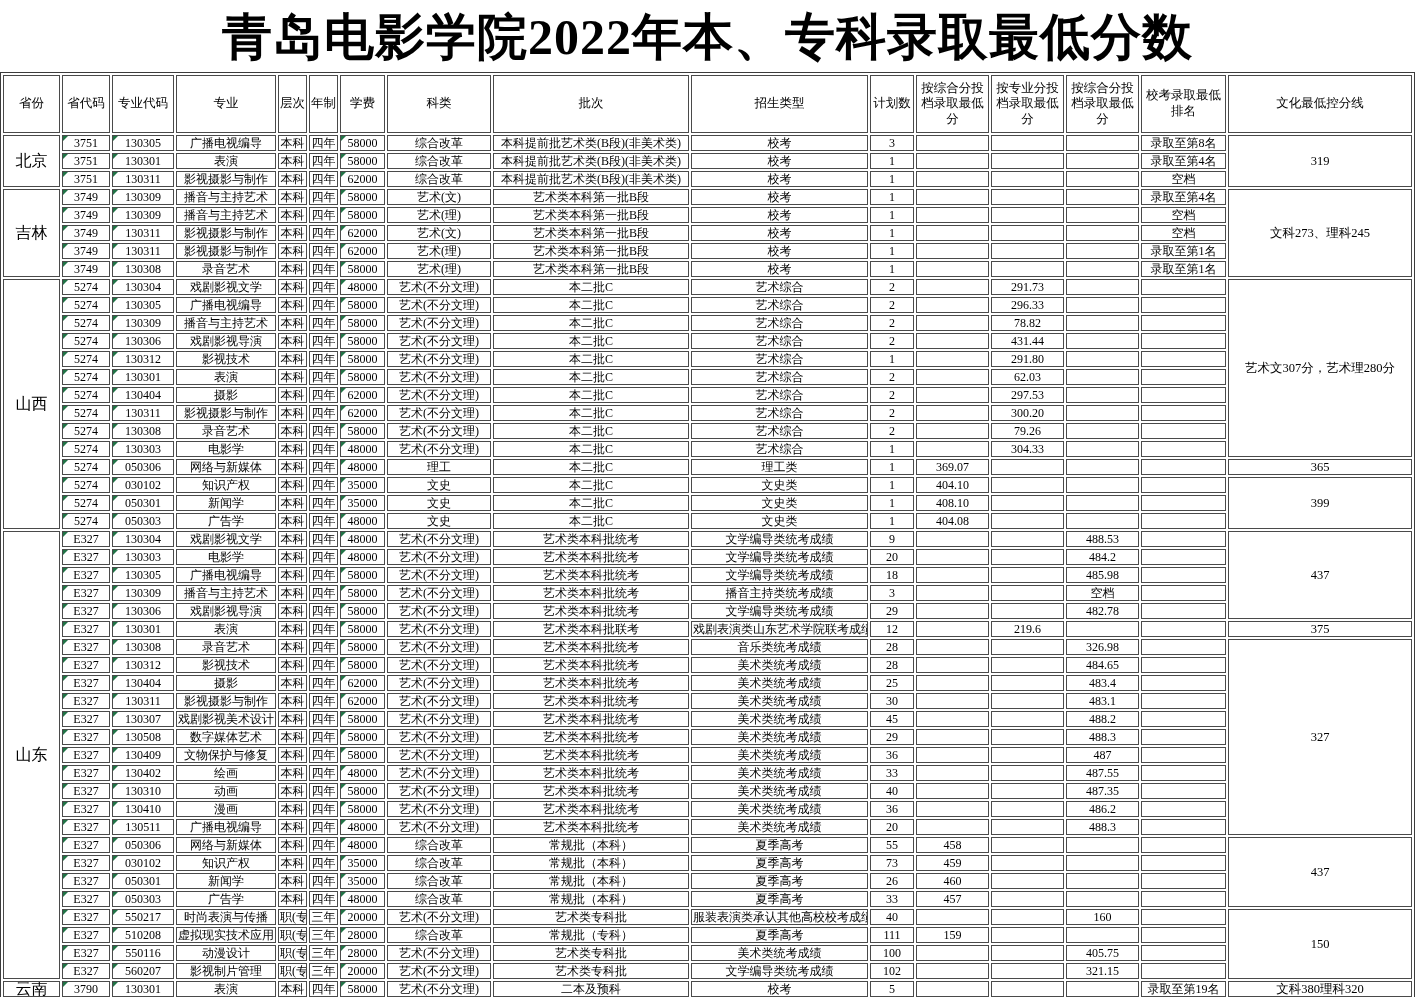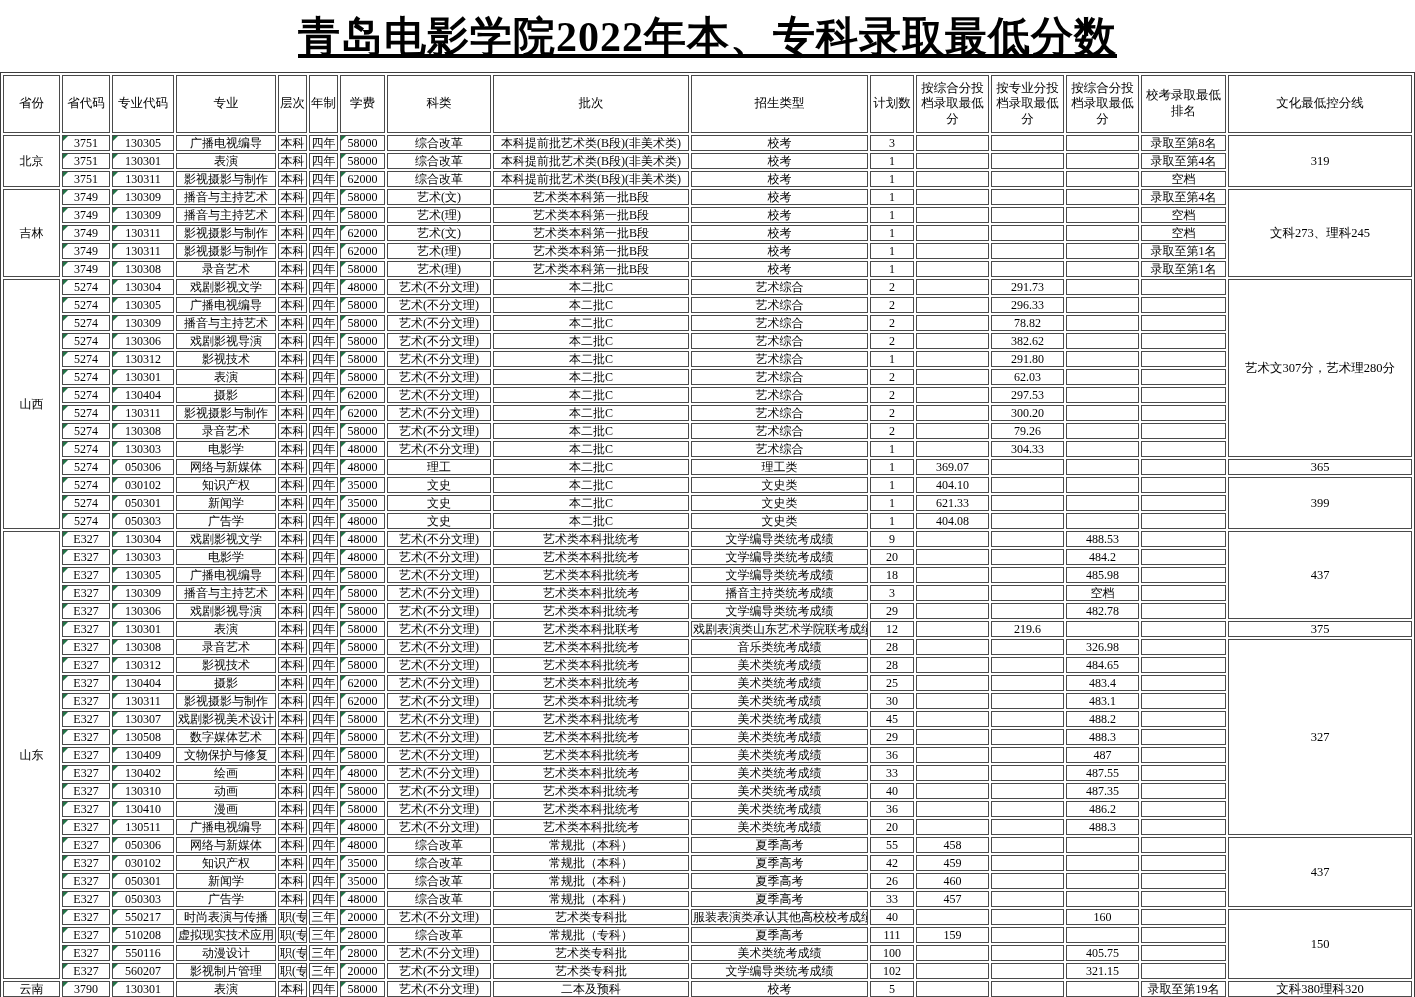--- a/index.html
+++ b/index.html
@@ -1,26 +1,26 @@
 <!DOCTYPE html>
 <html><head>
 <meta charset="utf-8">
 <style>
   html,body { margin:0; padding:0; background:#ffffff; }
   body { width:1415px; font-family:"Liberation Serif","DejaVu Serif",serif; color:#000; }
   .page { width:1415px; }
-  .title { height:72px; line-height:74px; text-align:center; font-size:42px; font-weight:bold;
-           letter-spacing:1px; white-space:nowrap;text-decoration:underline; }
+  .title { height:72px; line-height:74px; text-align:center; font-size:50px; font-weight:bold;
+           letter-spacing:1px; white-space:nowrap; }
   table.sheet { table-layout:fixed; width:1413px; border-collapse:separate; border-spacing:2px;
                 border:1px solid #3c3c3c; margin:0 auto 0 0; }
   th,td { box-sizing:border-box; border:1px solid #4a4a4a; background:#fff; text-align:center;
           vertical-align:middle; overflow:hidden; white-space:nowrap; padding:0 1px; position:relative; }
   th { height:58px; font-size:12.5px; font-weight:normal; white-space:normal; line-height:1.25; }
   td { height:14px; line-height:14px; font-size:12px; }
-  td.prov { font-size:12px;margin-left:24px; }
+  td.prov { font-size:16px;margin-left:24px; }
   td.line { font-size:12.5px; }
   td.g::before { content:""; position:absolute; top:0; left:0; width:0; height:0;
                  border-top:5px solid #217346; border-right:5px solid transparent; }
 </style>
 </head>
 <body>
 
 <div class="page">
   <div class="title">青岛电影学院2022年本、专科录取最低分数</div>
   <table class="sheet">
@@ -250,21 +250,21 @@
           <td class="g">130306</td>
           <td>戏剧影视导演</td>
           <td>本科</td>
           <td>四年</td>
           <td class="g">58000</td>
           <td>艺术(不分文理)</td>
           <td>本二批C</td>
           <td>艺术综合</td>
           <td>2</td>
           <td></td>
-          <td>382.62</td>
+          <td>431.44</td>
           <td></td>
           <td></td>
         </tr>
         <tr>
           <td class="g">5274</td>
           <td class="g">130312</td>
           <td>影视技术</td>
           <td>本科</td>
           <td>四年</td>
           <td class="g">58000</td>
@@ -395,21 +395,21 @@
           <td class="g">5274</td>
           <td class="g">050301</td>
           <td>新闻学</td>
           <td>本科</td>
           <td>四年</td>
           <td class="g">35000</td>
           <td>文史</td>
           <td>本二批C</td>
           <td>文史类</td>
           <td>1</td>
-          <td>621.33</td>
+          <td>408.10</td>
           <td></td>
           <td></td>
           <td></td>
         </tr>
         <tr>
           <td class="g">5274</td>
           <td class="g">050303</td>
           <td>广告学</td>
           <td>本科</td>
           <td>四年</td>
@@ -719,21 +719,21 @@
         <tr>
           <td class="g">E327</td>
           <td class="g">030102</td>
           <td>知识产权</td>
           <td>本科</td>
           <td>四年</td>
           <td class="g">35000</td>
           <td>综合改革</td>
           <td>常规批（本科）</td>
           <td>夏季高考</td>
-          <td>42</td>
+          <td>73</td>
           <td>459</td>
           <td></td>
           <td></td>
           <td></td>
         </tr>
         <tr>
           <td class="g">E327</td>
           <td class="g">050301</td>
           <td>新闻学</td>
           <td>本科</td>

